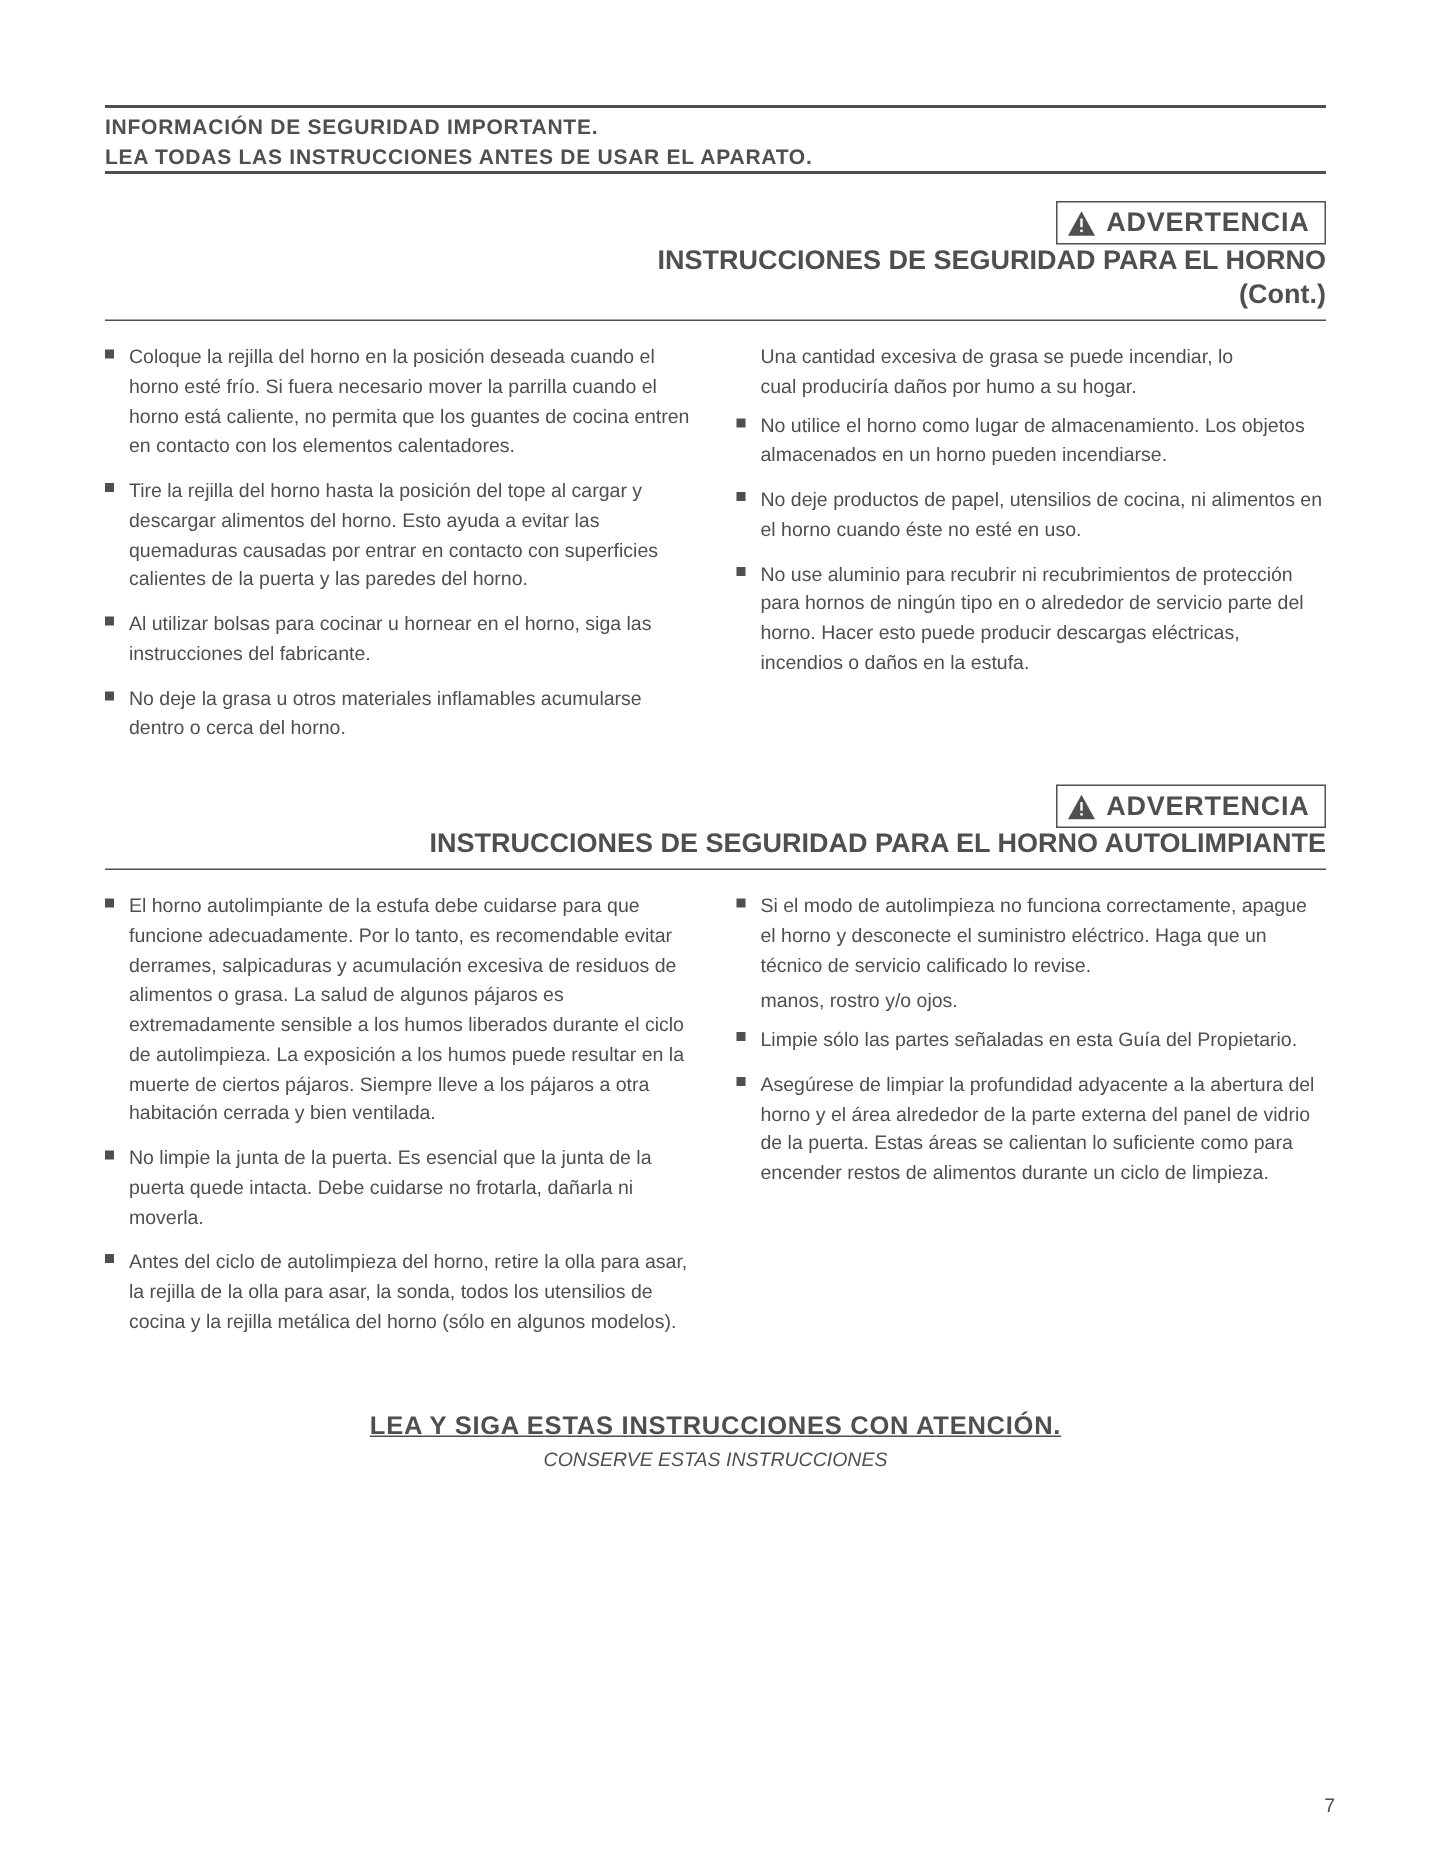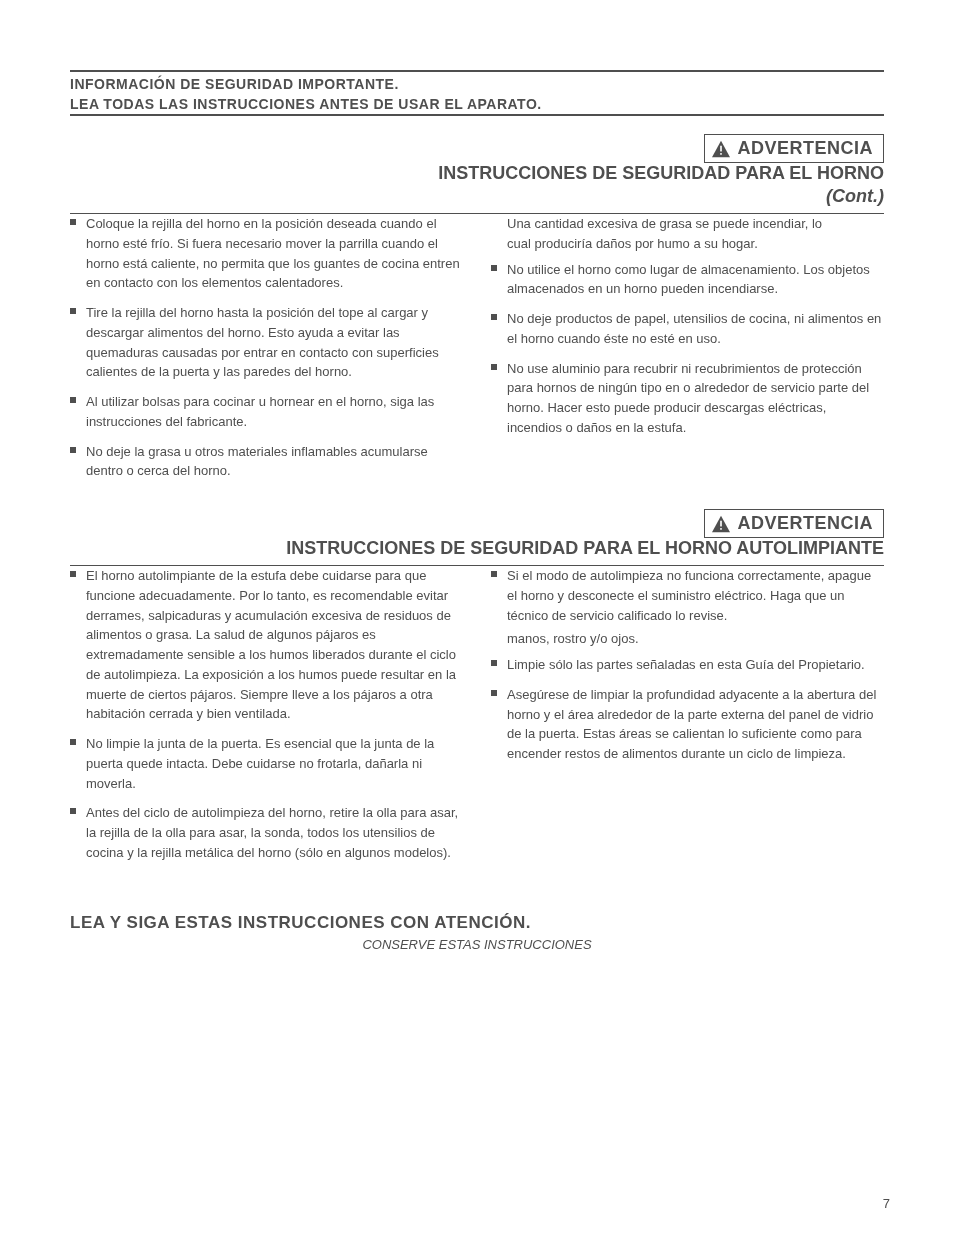--- a/index.html
+++ b/index.html
@@ -55,20 +55,21 @@
   }
   .warn-right {
     font-weight: bold;
     font-size: 18px;
     margin-left: 10px;
     padding-bottom: 2px;
   }
   .columns {
     display: flex;
     gap: 28px;
+    margin-top: 14px;
     font-size: 13px;
     line-height: 1.52;
   }
   .col {
     flex: 1;
   }
   ul.bullets {
     list-style: none;
     padding: 0;
     margin: 0;
@@ -81,25 +82,26 @@
   ul.bullets > li::before {
     content: "";
     position: absolute;
     left: 0;
     top: 5px;
     width: 6px;
     height: 6px;
     background: #4f4f4f;
   }
   .footer-text {
-    text-align: left;
+    text-align: center;
     font-weight: bold;
     font-size: 17px;
     letter-spacing: 0.5px;
     margin-top: 40px;
+    text-decoration: underline;
   }
   .footer-sub {
     text-align: center;
     font-size: 13px;
     font-style: italic;
     margin-top: 4px;
   }
   .pagenum {
     position: absolute;
     bottom: 24px;
@@ -120,21 +122,21 @@
 <div class="warn-row">
   <div class="warn-box">
     <svg viewBox="0 0 24 22">
       <path d="M12 1 L23 21 L1 21 Z" fill="#4f4f4f"></path>
       <rect x="11" y="7" width="2" height="7" fill="#fff"></rect>
       <rect x="11" y="16" width="2" height="2" fill="#fff"></rect>
     </svg>
     <span>ADVERTENCIA</span>
   </div>
   <span class="warn-right">INSTRUCCIONES DE SEGURIDAD PARA EL HORNO</span>
-  <span class="warn-right" style="font-style:italic;">(Cont.)</span>
+  <span class="warn-right" style="">(Cont.)</span>
 </div>
 <hr class="hr-mid">
 
 <div class="columns">
   <div class="col">
     <ul class="bullets">
       <li>Coloque la rejilla del horno en la posición deseada cuando el horno esté frío. Si fuera necesario mover la parrilla cuando el horno está caliente, no permita que los guantes de cocina entren en contacto con los elementos calentadores.</li>
       <li>Tire la rejilla del horno hasta la posición del tope al cargar y descargar alimentos del horno. Esto ayuda a evitar las quemaduras causadas por entrar en contacto con superficies calientes de la puerta y las paredes del horno.</li>
       <li>Al utilizar bolsas para cocinar u hornear en el horno, siga las instrucciones del fabricante.</li>
       <li>No deje la grasa u otros materiales inflamables acumularse dentro o cerca del horno.</li>

